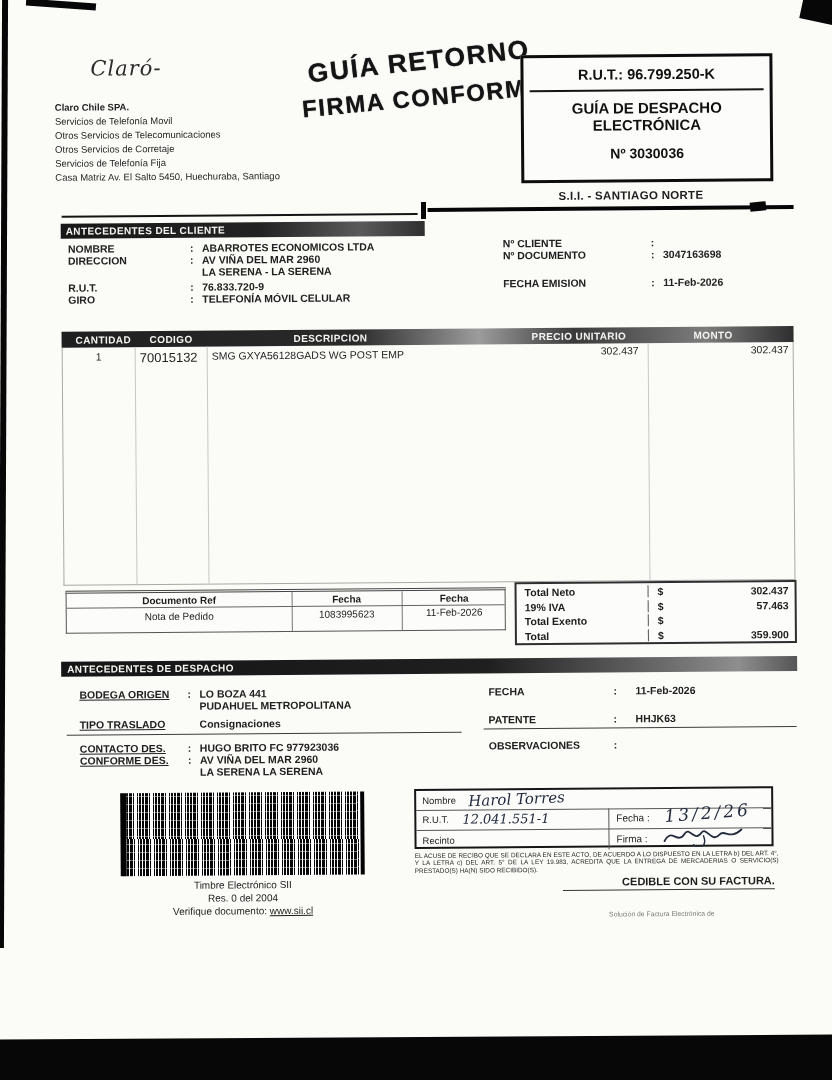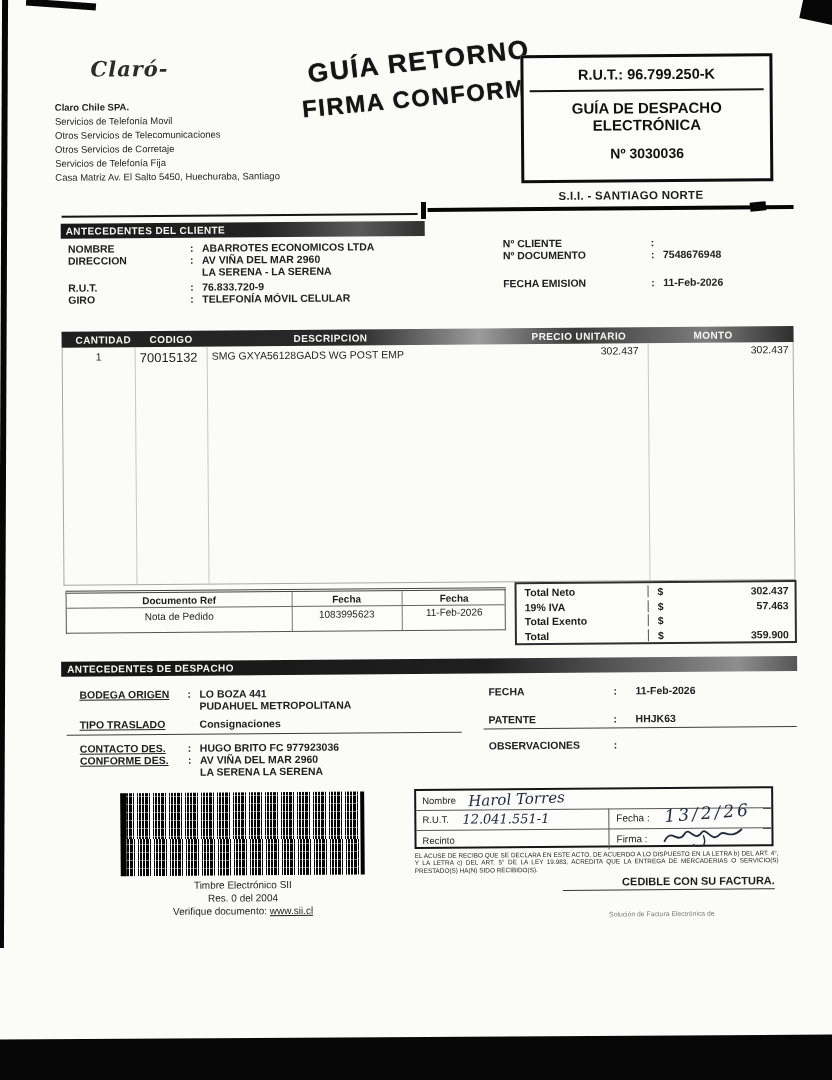--- a/index.html
+++ b/index.html
@@ -33,21 +33,21 @@
   .totlbl{width:131px;padding-left:8px;}
   .totcur{width:30px;border-left:1px solid #555;padding-left:9px;}
   .totval{flex:1;text-align:right;padding-right:6px;}
 </style>
 </head>
 <body>
 
 <div class="page">
   <div class="tilt">
 
-    <div class="t" style="left:94px;top:54px;font-family:'DejaVu Serif',serif;font-style:italic;font-weight:700;font-size:21px;color:#2b2b2b;letter-spacing:1px;">Claró-</div>
+    <div class="t" style="left:94px;top:54px;font-family:'DejaVu Serif',serif;font-style:italic;font-weight:400;font-size:21px;color:#2b2b2b;letter-spacing:1px;">Claró-</div>
     <div class="t b" style="left:58px;top:99px;font-size:9.5px;">Claro Chile SPA.</div>
     <div class="t" style="left:58px;top:113px;font-size:9.5px;">Servicios de Telefonía Movil</div>
     <div class="t" style="left:58px;top:127px;font-size:9.5px;">Otros Servicios de Telecomunicaciones</div>
     <div class="t" style="left:58px;top:141px;font-size:9.5px;text-align:center;">Otros Servicios de Corretaje</div>
     <div class="t" style="left:58px;top:155px;font-size:9.5px;">Servicios de Telefonía Fija</div>
     <div class="t" style="left:58px;top:169px;font-size:9.5px;">Casa Matriz Av. El Salto 5450, Huechuraba, Santiago</div>
 
     <div class="stamp" style="left:313px;top:46px;font-size:26px;transform:rotate(-6deg) scaleX(1.02);">GUÍA RETORNO</div>
     <div class="stamp" style="left:305px;top:84px;font-size:24px;transform:rotate(-5deg);">FIRMA CONFORME</div>
 
@@ -94,21 +94,21 @@
     </div>
 
     <div class="crow" style="left:505px;top:238px;">
       <span class="w2">Nº CLIENTE</span>
       <span class="sep">:</span>
       <span></span>
     </div>
     <div class="crow" style="left:505px;top:250px;">
       <span class="w2">Nº DOCUMENTO</span>
       <span class="sep">:</span>
-      <span>7548676948</span>
+      <span>3047163698</span>
     </div>
     <div class="crow" style="left:505px;top:278px;">
       <span class="w2">FECHA EMISION</span>
       <span class="sep">:</span>
       <span>11-Feb-2026</span>
     </div>
 
     <div class="bar bar-items" style="left:63px;top:329px;width:732px;height:16px;">
       <span class="abs" style="left:14px;">CANTIDAD</span>
       <span class="abs" style="left:88px;">CODIGO</span>

